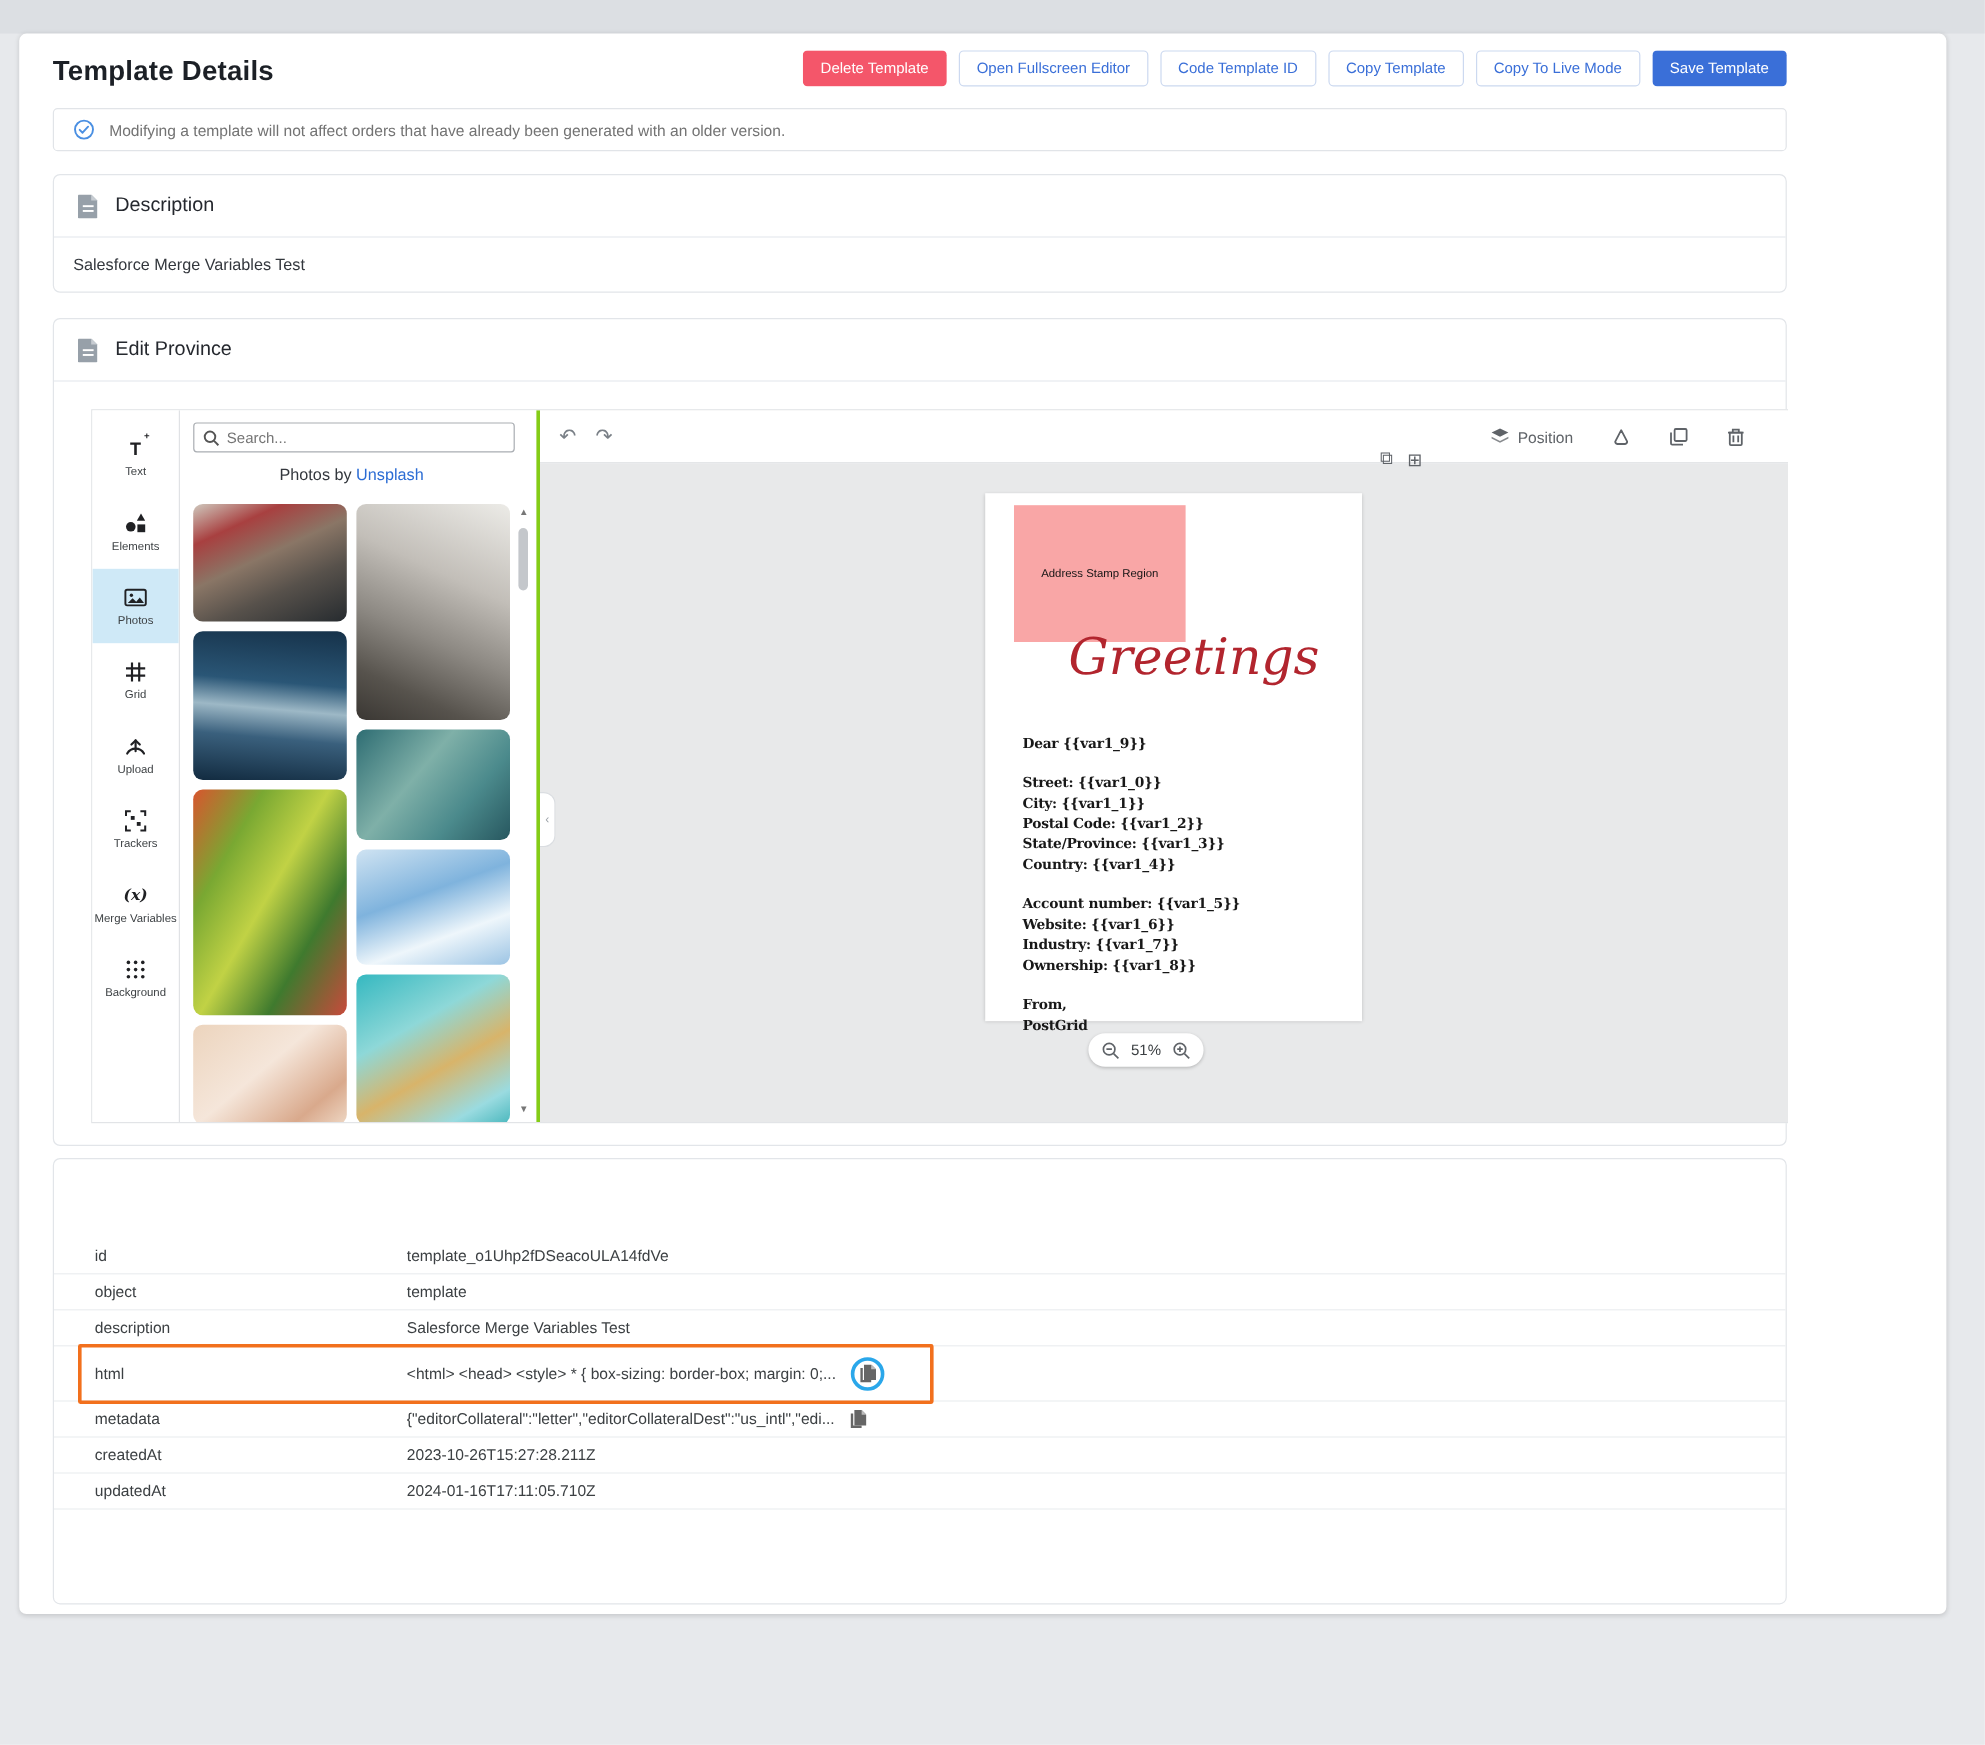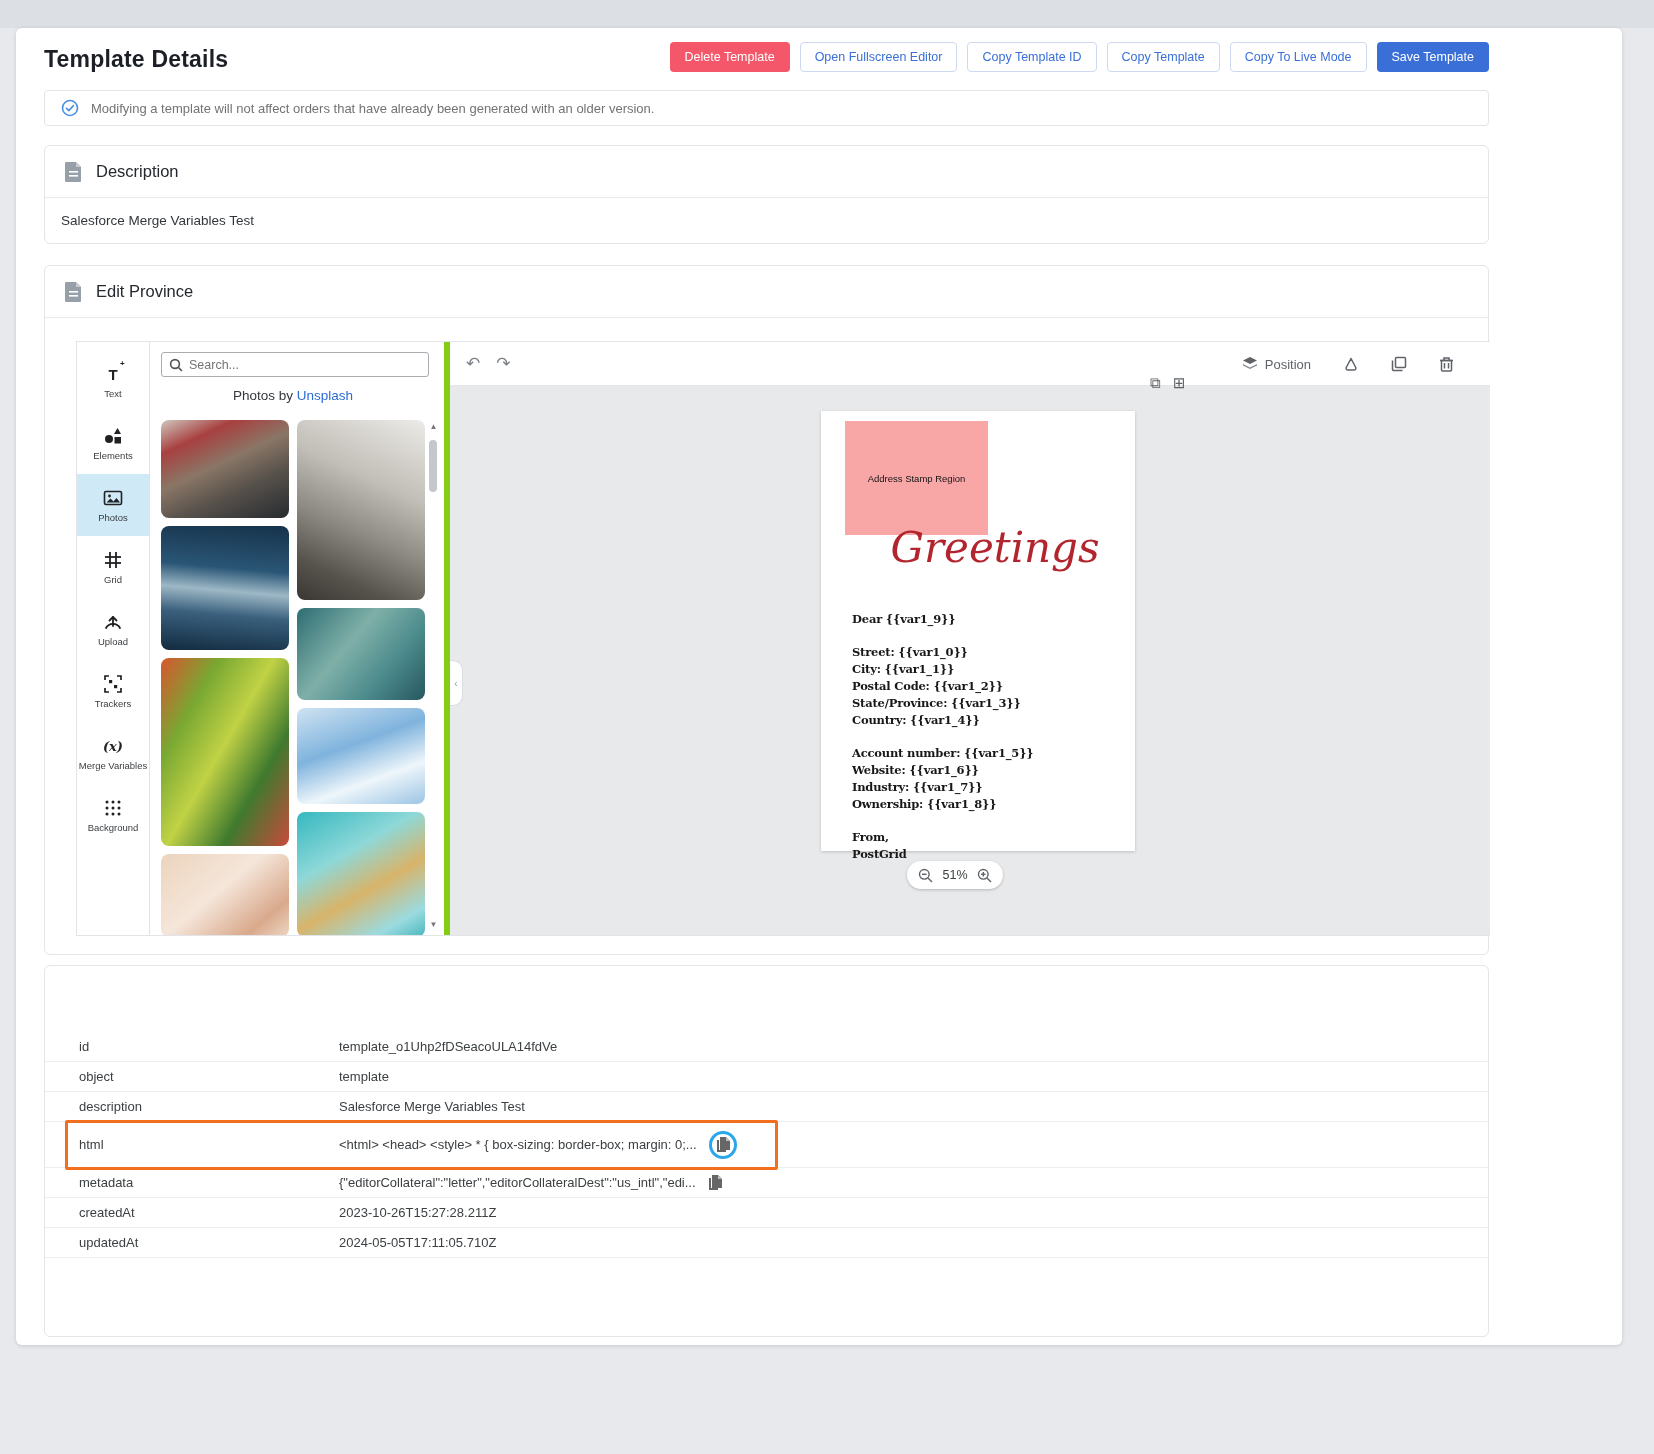--- a/index.html
+++ b/index.html
@@ -48,21 +48,21 @@
     display:flex; flex-direction:column; align-items:stretch; padding-top:8px; overflow:hidden;
   }
   .tool-item { height:62px; display:flex; flex-direction:column; align-items:center; justify-content:center; gap:3px; cursor:pointer; }
   .tool-item.active { background:#cfe9f7; }
   .tool-icon { height:22px; display:flex; align-items:center; justify-content:center; color:#202124; }
   .tool-label { font-size:9.5px; color:#3c4043; white-space:nowrap; }
   .ticon-text { font-size:15px; font-weight:700; position:relative; font-family:"Liberation Sans",sans-serif; }
   .ticon-text i { position:absolute; top:-4px; right:-7px; font-size:8px; font-style:normal; font-weight:700; }
   .ticon-mv { font-family:"DejaVu Serif",serif; font-style:italic; font-size:13px; font-weight:700; }
   
-  .photos-panel { position:absolute; left:73px; top:0; width:300px; height:593px; background:#fff; border-right:6px solid #84cc16; overflow:hidden;text-decoration:underline; }
+  .photos-panel { position:absolute; left:73px; top:0; width:300px; height:593px; background:#fff; border-right:3px solid #84cc16; overflow:hidden;text-decoration:underline; }
   .search-box {
     position:absolute; left:11px; top:10px; width:268px; height:25px; border:1px solid #a9adb2; border-radius:3px;
     display:flex; align-items:center; gap:6px; padding:0 7px; background:#fff;
   }
   .search-box input { border:none; outline:none; width:220px; font-size:12.5px; color:#333; font-family:"Liberation Sans",sans-serif; }
   .credit { position:absolute; left:0; top:46px; width:286px; text-align:center; font-size:13.5px; color:#33373d; }
   .credit a { color:#2b6cd4; text-decoration:none; cursor:pointer; }
   .photo-grid { position:absolute; left:0; top:78px; width:286px; height:515px; overflow:hidden; }
   .ph { position:absolute; width:128px; border-radius:8px; cursor:pointer; }
   .ph1 { left:11px;  top:0;     height:98px;  background:linear-gradient(155deg,#cfc8bd 0%,#a84040 22%,#8a7666 45%,#57514b 68%,#262b2f 100%); }
@@ -147,21 +147,21 @@
 
 <div class="page">
   <div class="top-strip"></div>
 
   <div class="main-card">
 
     <div class="page-title">Template Details</div>
     <div class="header-buttons">
       <button class="btn btn-danger">Delete Template</button>
       <button class="btn btn-outline">Open Fullscreen Editor</button>
-      <button class="btn btn-outline">Copy Template ID</button>
+      <button class="btn btn-outline">Code Template ID</button>
       <button class="btn btn-outline">Copy Template</button>
       <button class="btn btn-outline">Copy To Live Mode</button>
       <button class="btn btn-primary">Save Template</button>
     </div>
 
     <div class="banner">
       <span>
         <svg width="18" height="18" viewBox="0 0 18 18">
             <circle cx="9" cy="9" r="7.5" fill="none" stroke="#4a8fe2" stroke-width="1.6"></circle>
             <path d="M5.4 9.2l2.4 2.4 4.6-5" fill="none" stroke="#4a8fe2" stroke-width="1.6" stroke-linecap="round" stroke-linejoin="round"></path>
@@ -463,20 +463,20 @@
         </div>
         <div class="kv-row">
           <span class="kv-key">createdAt</span>
           <span class="kv-val">
               <span>2023-10-26T15:27:28.211Z</span>
             </span>
         </div>
         <div class="kv-row">
           <span class="kv-key">updatedAt</span>
           <span class="kv-val">
-              <span>2024-05-05T17:11:05.710Z</span>
+              <span>2024-01-16T17:11:05.710Z</span>
             </span>
         </div>
       </div>
     </div>
 
   </div>
 </div>
 
 </body></html>

